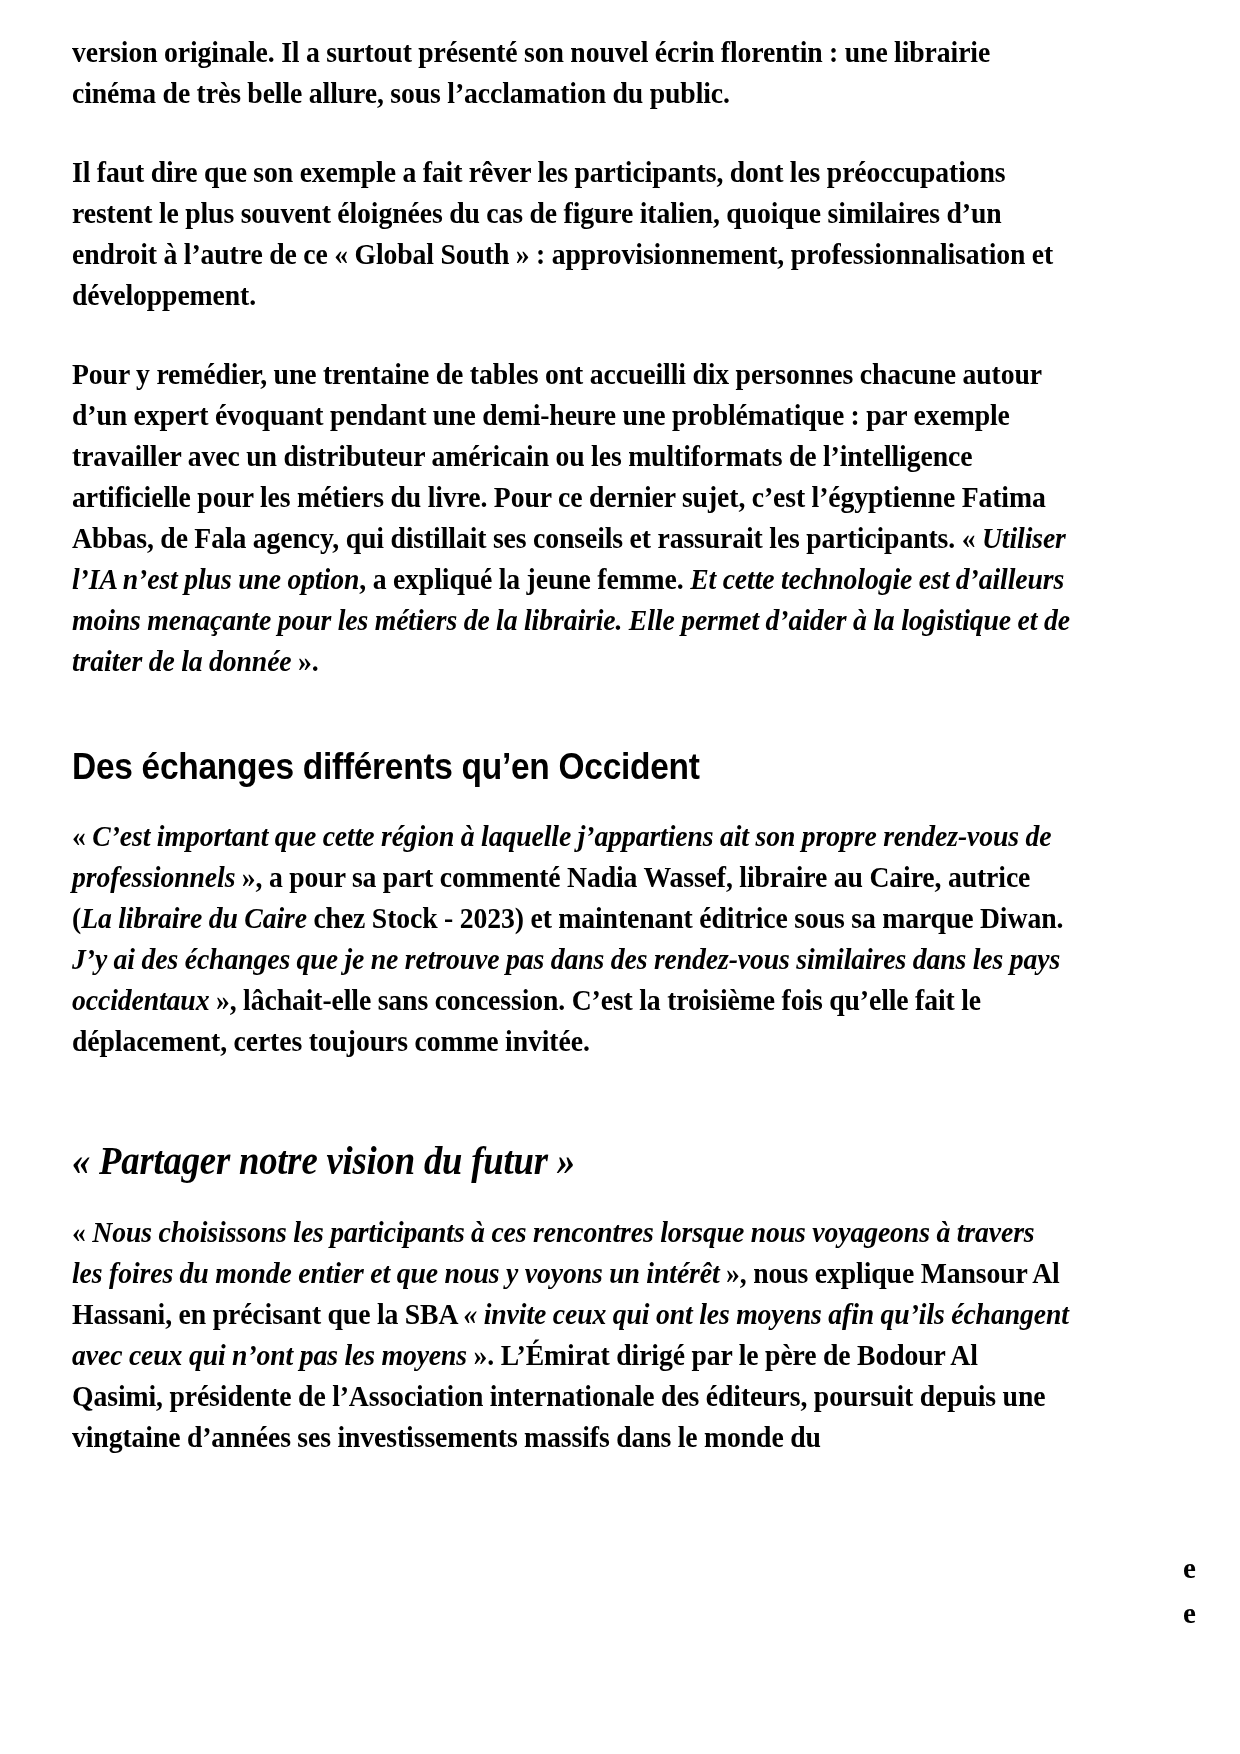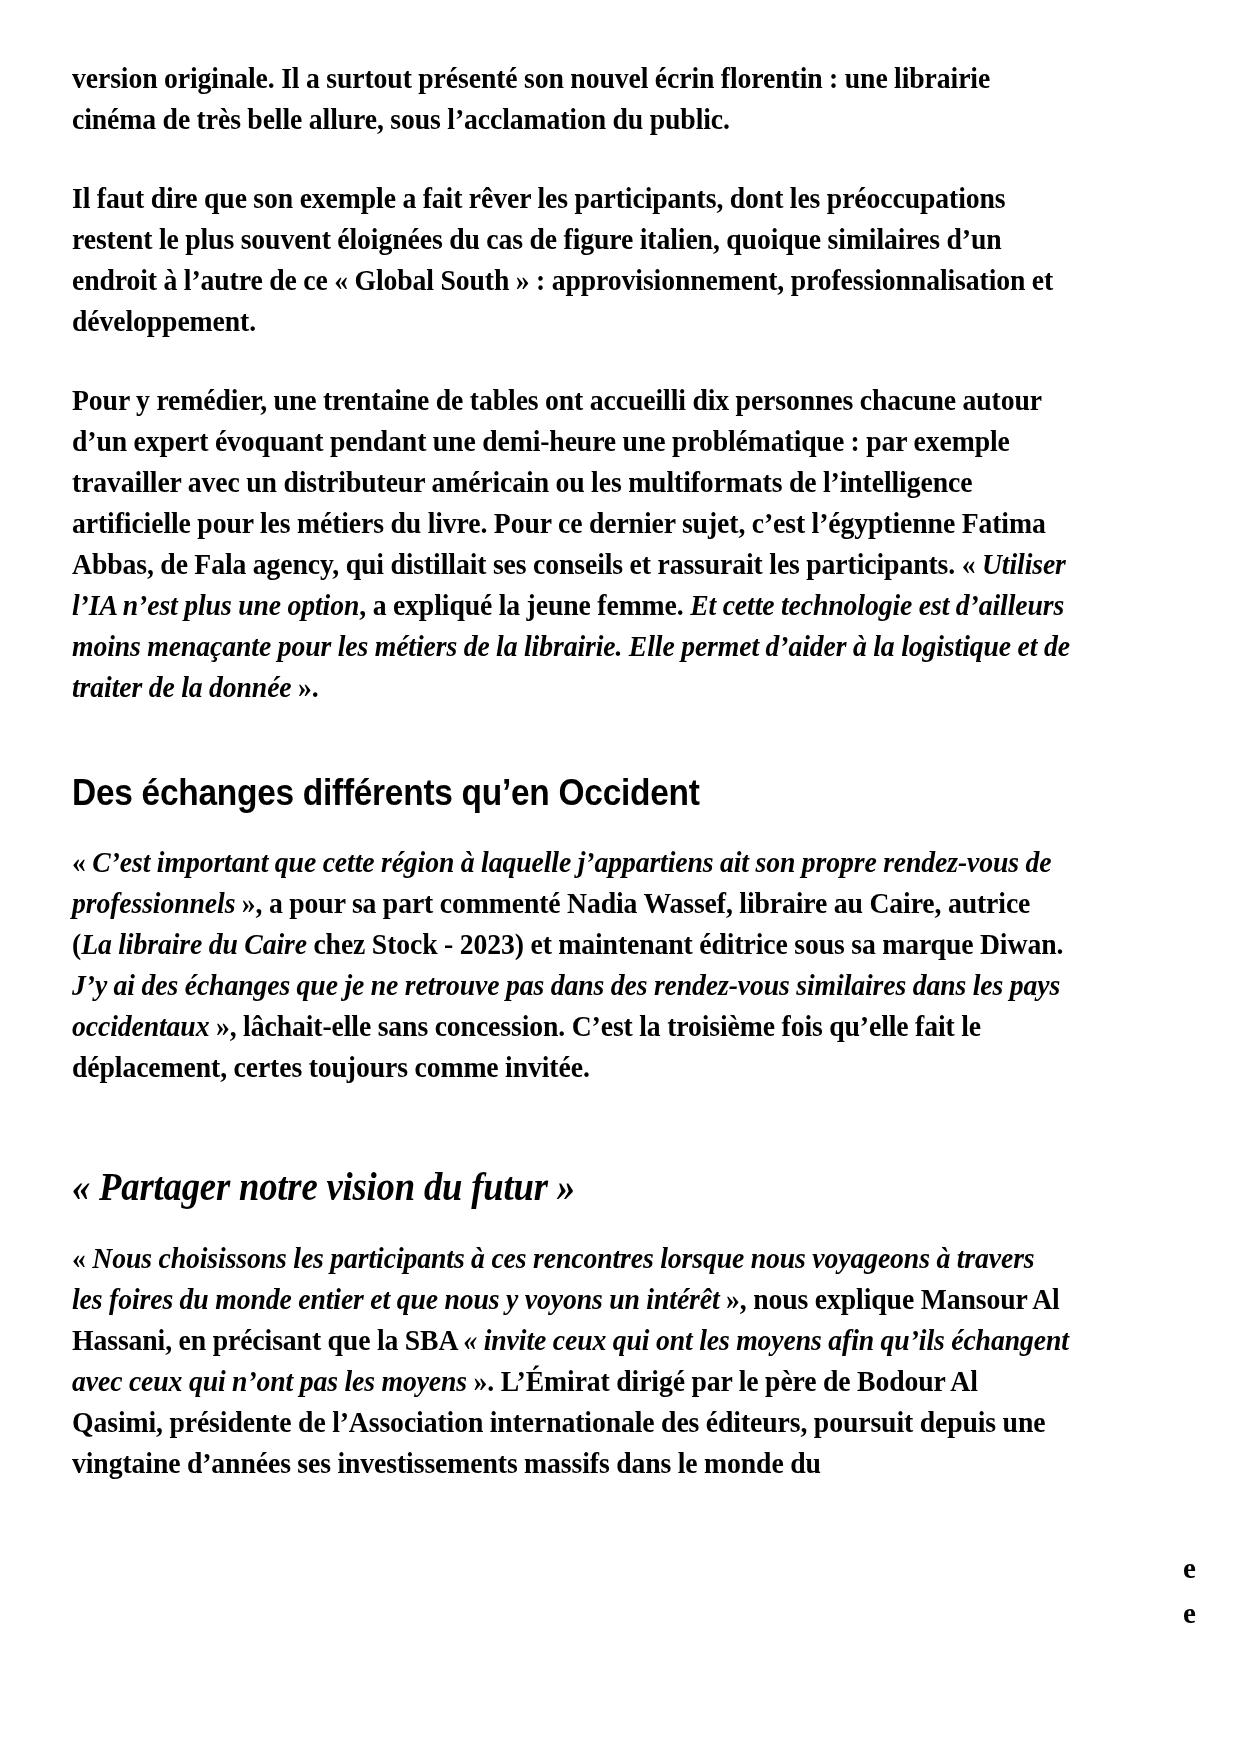--- a/index.html
+++ b/index.html
@@ -21,21 +21,21 @@
     position: absolute;
     left: 0; top: 0;
     width: 1240px;
     height: 1754px;
     background: #ffffff;
   }
 
   .content {
     position: absolute;
     left: 72px;
-    top: 58px;
+    top: 32px;
     width: 1000px;
   }
 
   
   p.para {
     margin: 0 0 38px 0;
     font-family: "Liberation Serif", "DejaVu Serif", serif;
     font-weight: 700;
     font-size: 29px;
     line-height: 41px;

